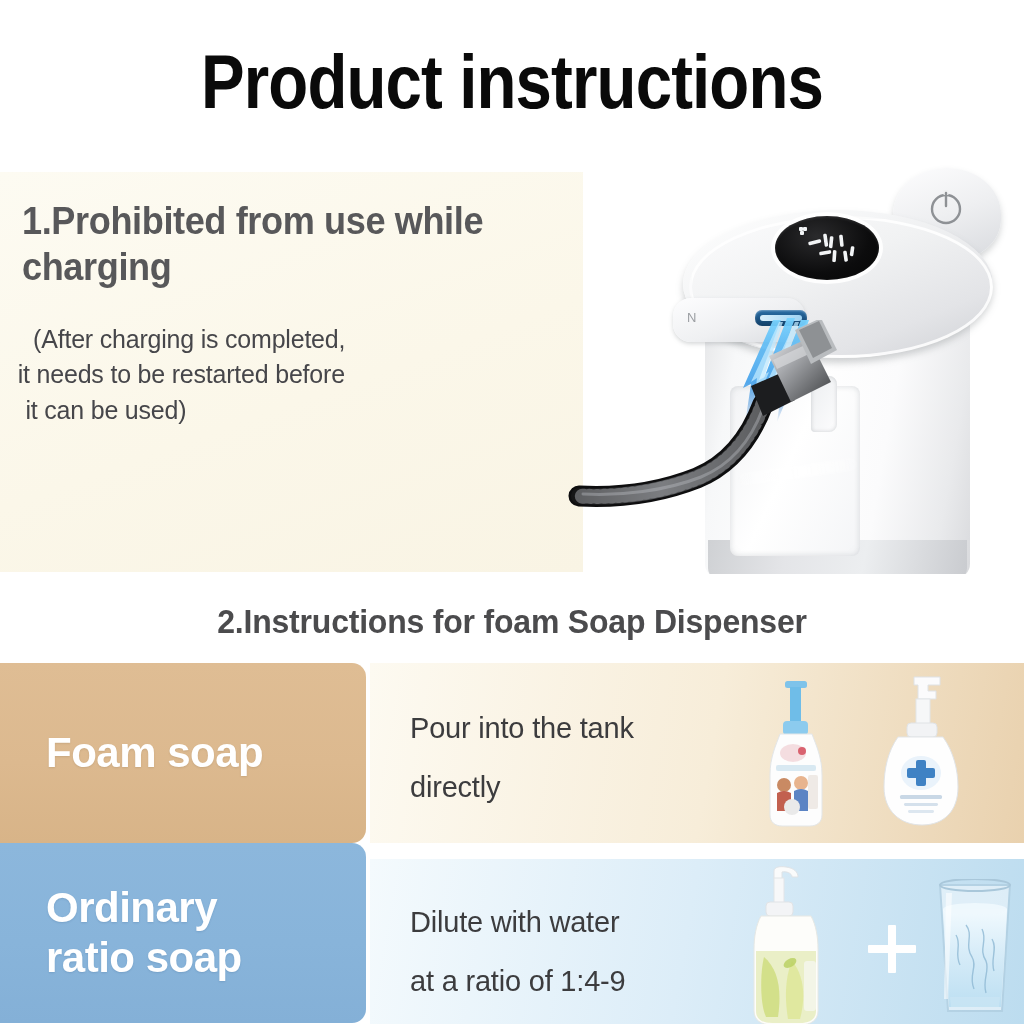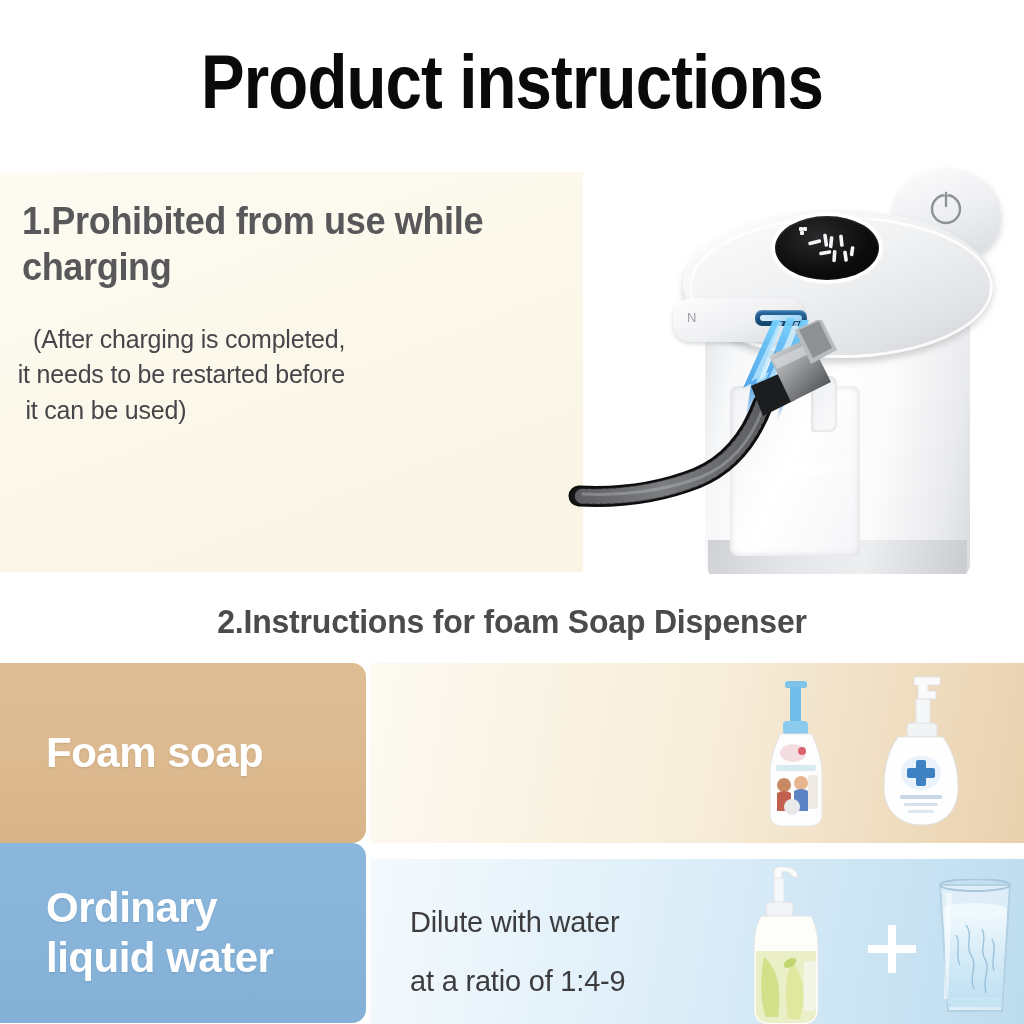--- a/index.html
+++ b/index.html
@@ -425,20 +425,24 @@
     </svg>
   </div>
 
   <div class="sec2-heading">2.Instructions for foam Soap Dispenser</div>
 
   <div class="row row-foam">
     <div class="label-cell label-foam">
       <span class="label-text">Foam soap</span>
     </div>
     <div class="content-cell content-foam">
+      <div class="desc">
+        <div>Pour into the tank</div>
+        <div>directly</div>
+      </div>
       <div class="prod-area">
 
         <svg style="position:absolute;left:28px;top:16px;" width="86" height="150" viewBox="0 0 86 150">
           <rect x="33" y="2" width="22" height="7" rx="2.5" fill="#7ec3ea"></rect>
           <rect x="38" y="8" width="11" height="36" fill="#6fbde8"></rect>
           <rect x="31" y="42" width="25" height="14" rx="4" fill="#8ccbee"></rect>
           <path d="M28 55 C 24 66, 18 78, 18 96 L18 136 C 18 143, 23 147, 30 147 L58 147 C 65 147, 70 143, 70 136 L70 96 C 70 78, 64 66, 60 55 Z" fill="#fdfdfd" stroke="#e3e6e8" stroke-width="1"></path>
           <ellipse cx="41" cy="74" rx="13" ry="9" fill="#f3d9dd" opacity="0.9"></ellipse>
           <circle cx="50" cy="72" r="4" fill="#d9626f"></circle>
           <rect x="24" y="86" width="40" height="6" rx="2" fill="#cfe3ef" opacity="0.8"></rect>
@@ -465,21 +469,21 @@
           <rect x="34" y="137" width="26" height="3" rx="1.4" fill="#dde7f0"></rect>
         </svg>
       </div>
     </div>
   </div>
 
   <div class="row row-liquid">
     <div class="label-cell label-liquid">
       <span class="label-text">
         <span style="display:block">Ordinary</span>
-        <span style="display:block">liquid water</span>
+        <span style="display:block">ratio soap</span>
       </span>
     </div>
     <div class="content-cell content-liquid">
       <div class="desc desc-liquid">
         <div>Dilute with water</div>
         <div>at a ratio of 1:4-9</div>
       </div>
       <div class="prod-area">
 
         <svg style="position:absolute;left:10px;top:6px;" width="104" height="166" viewBox="0 0 104 166">

